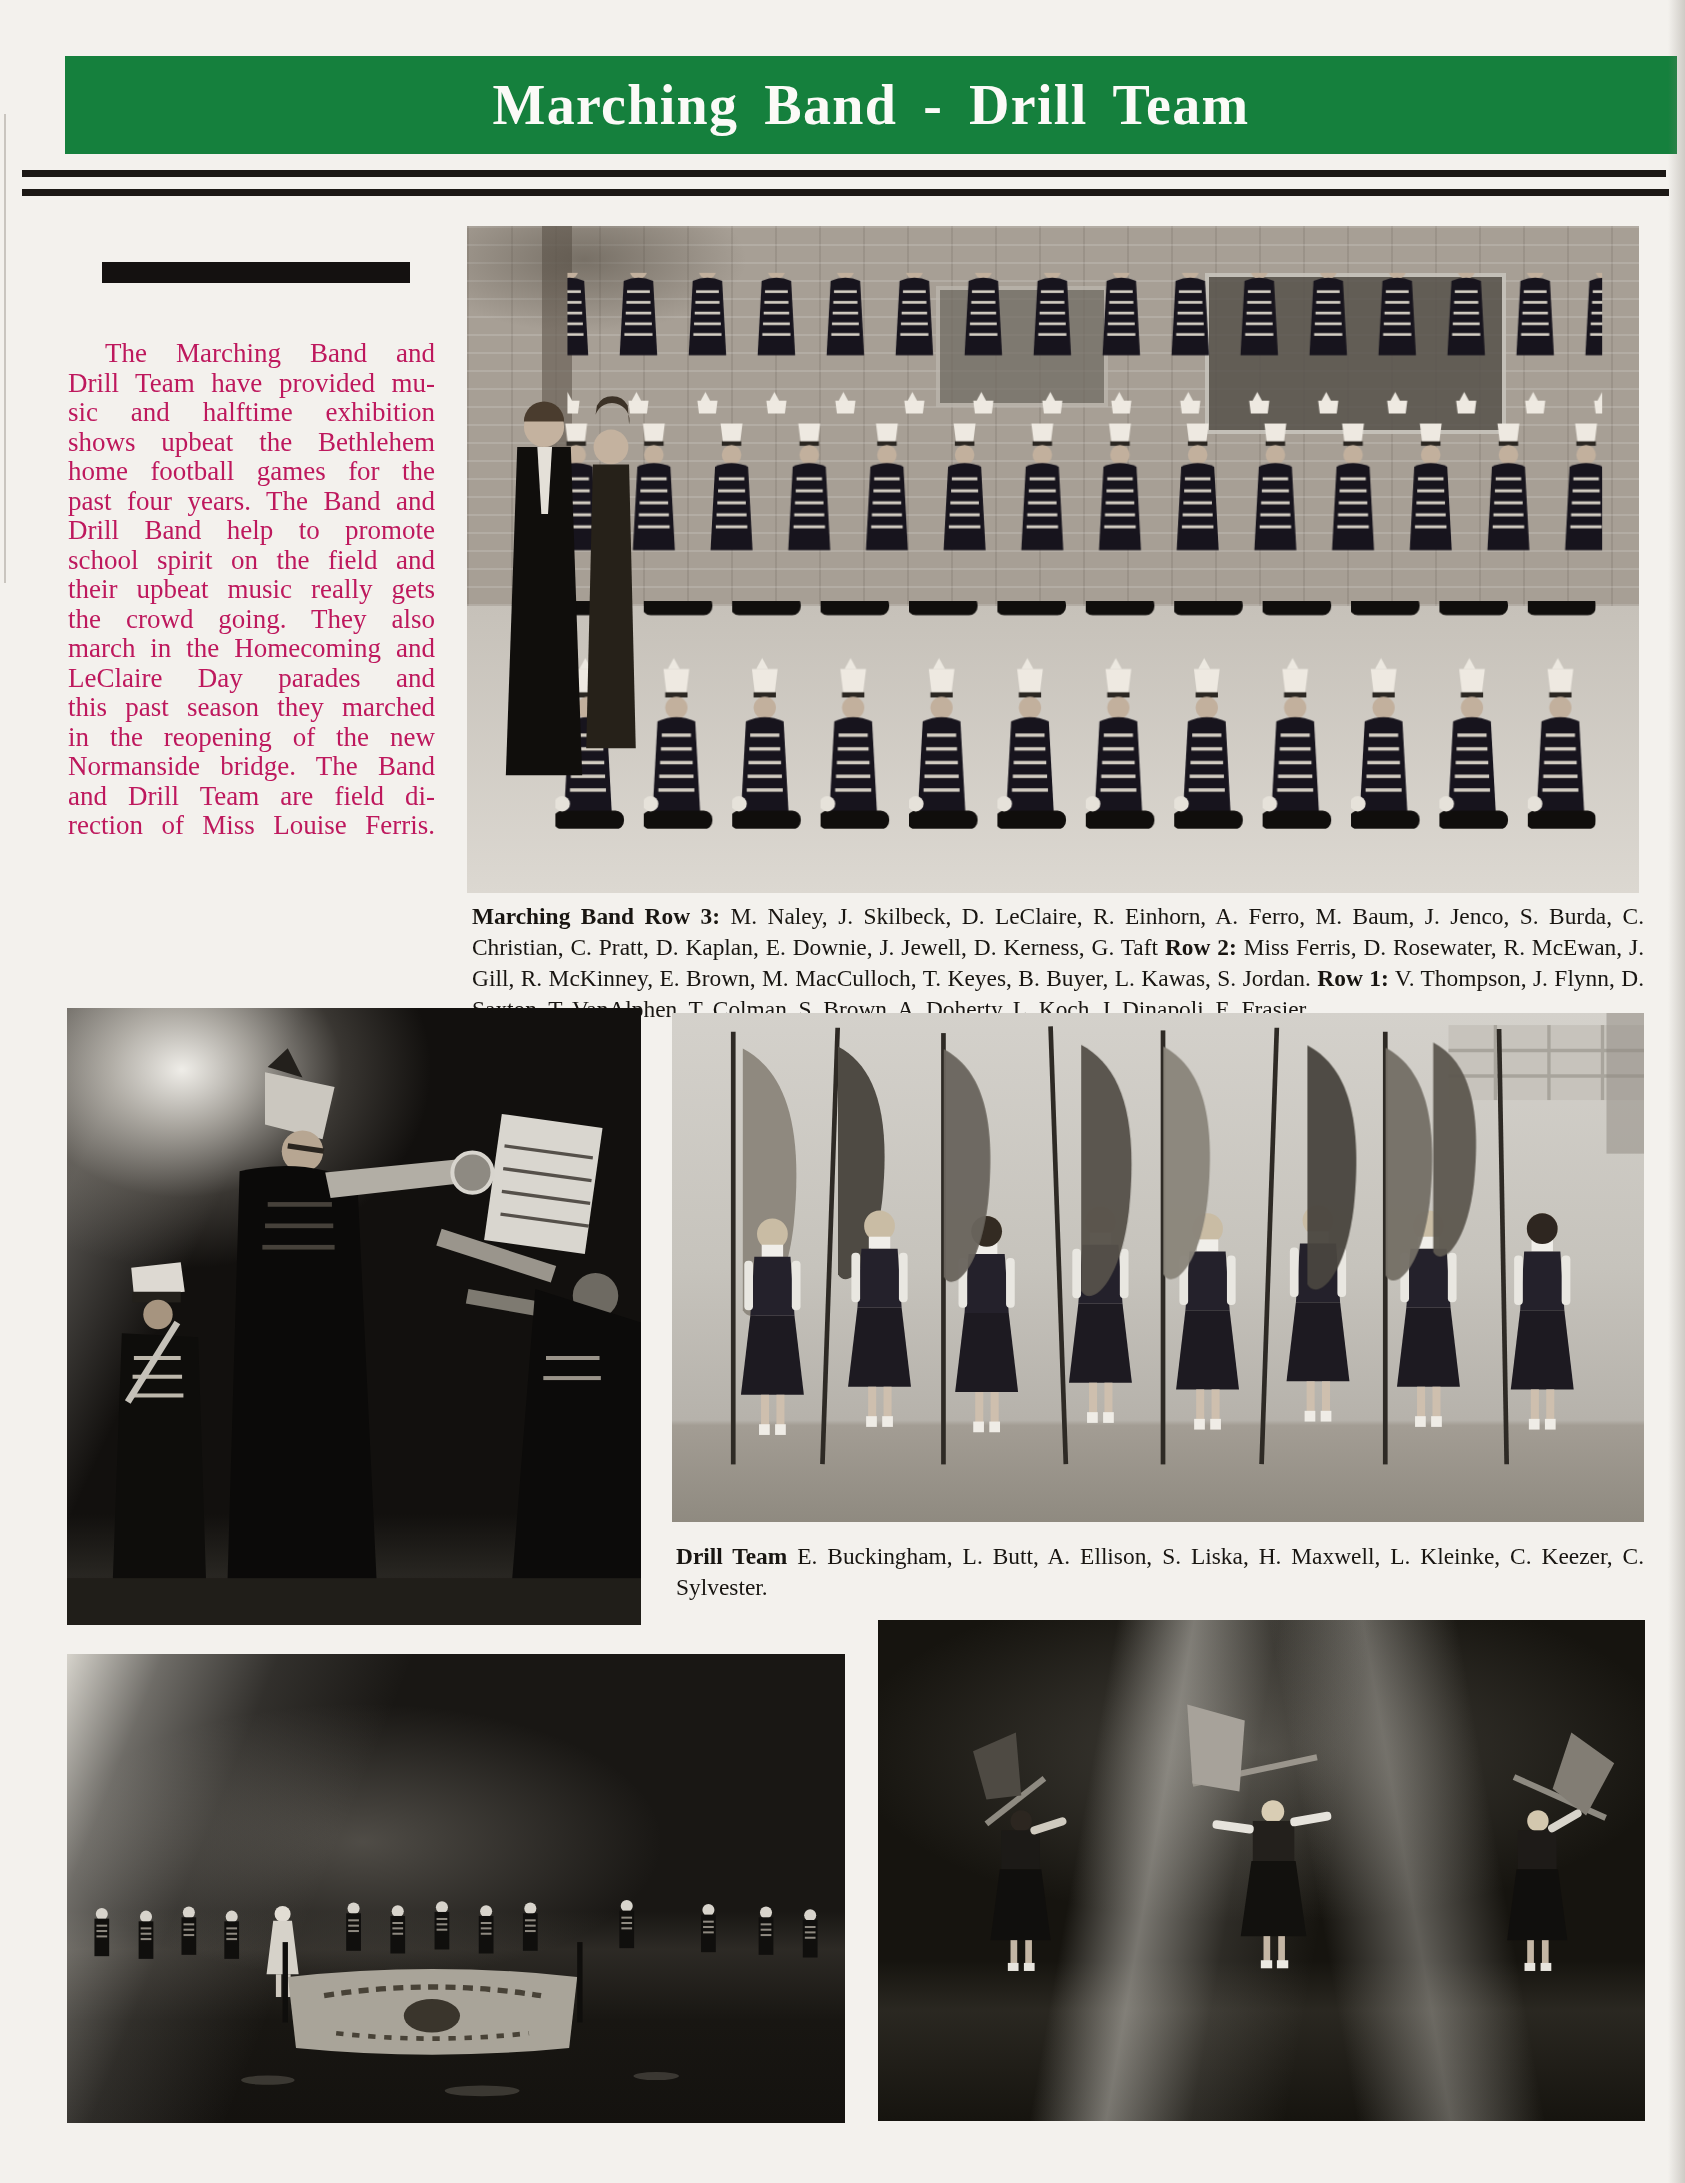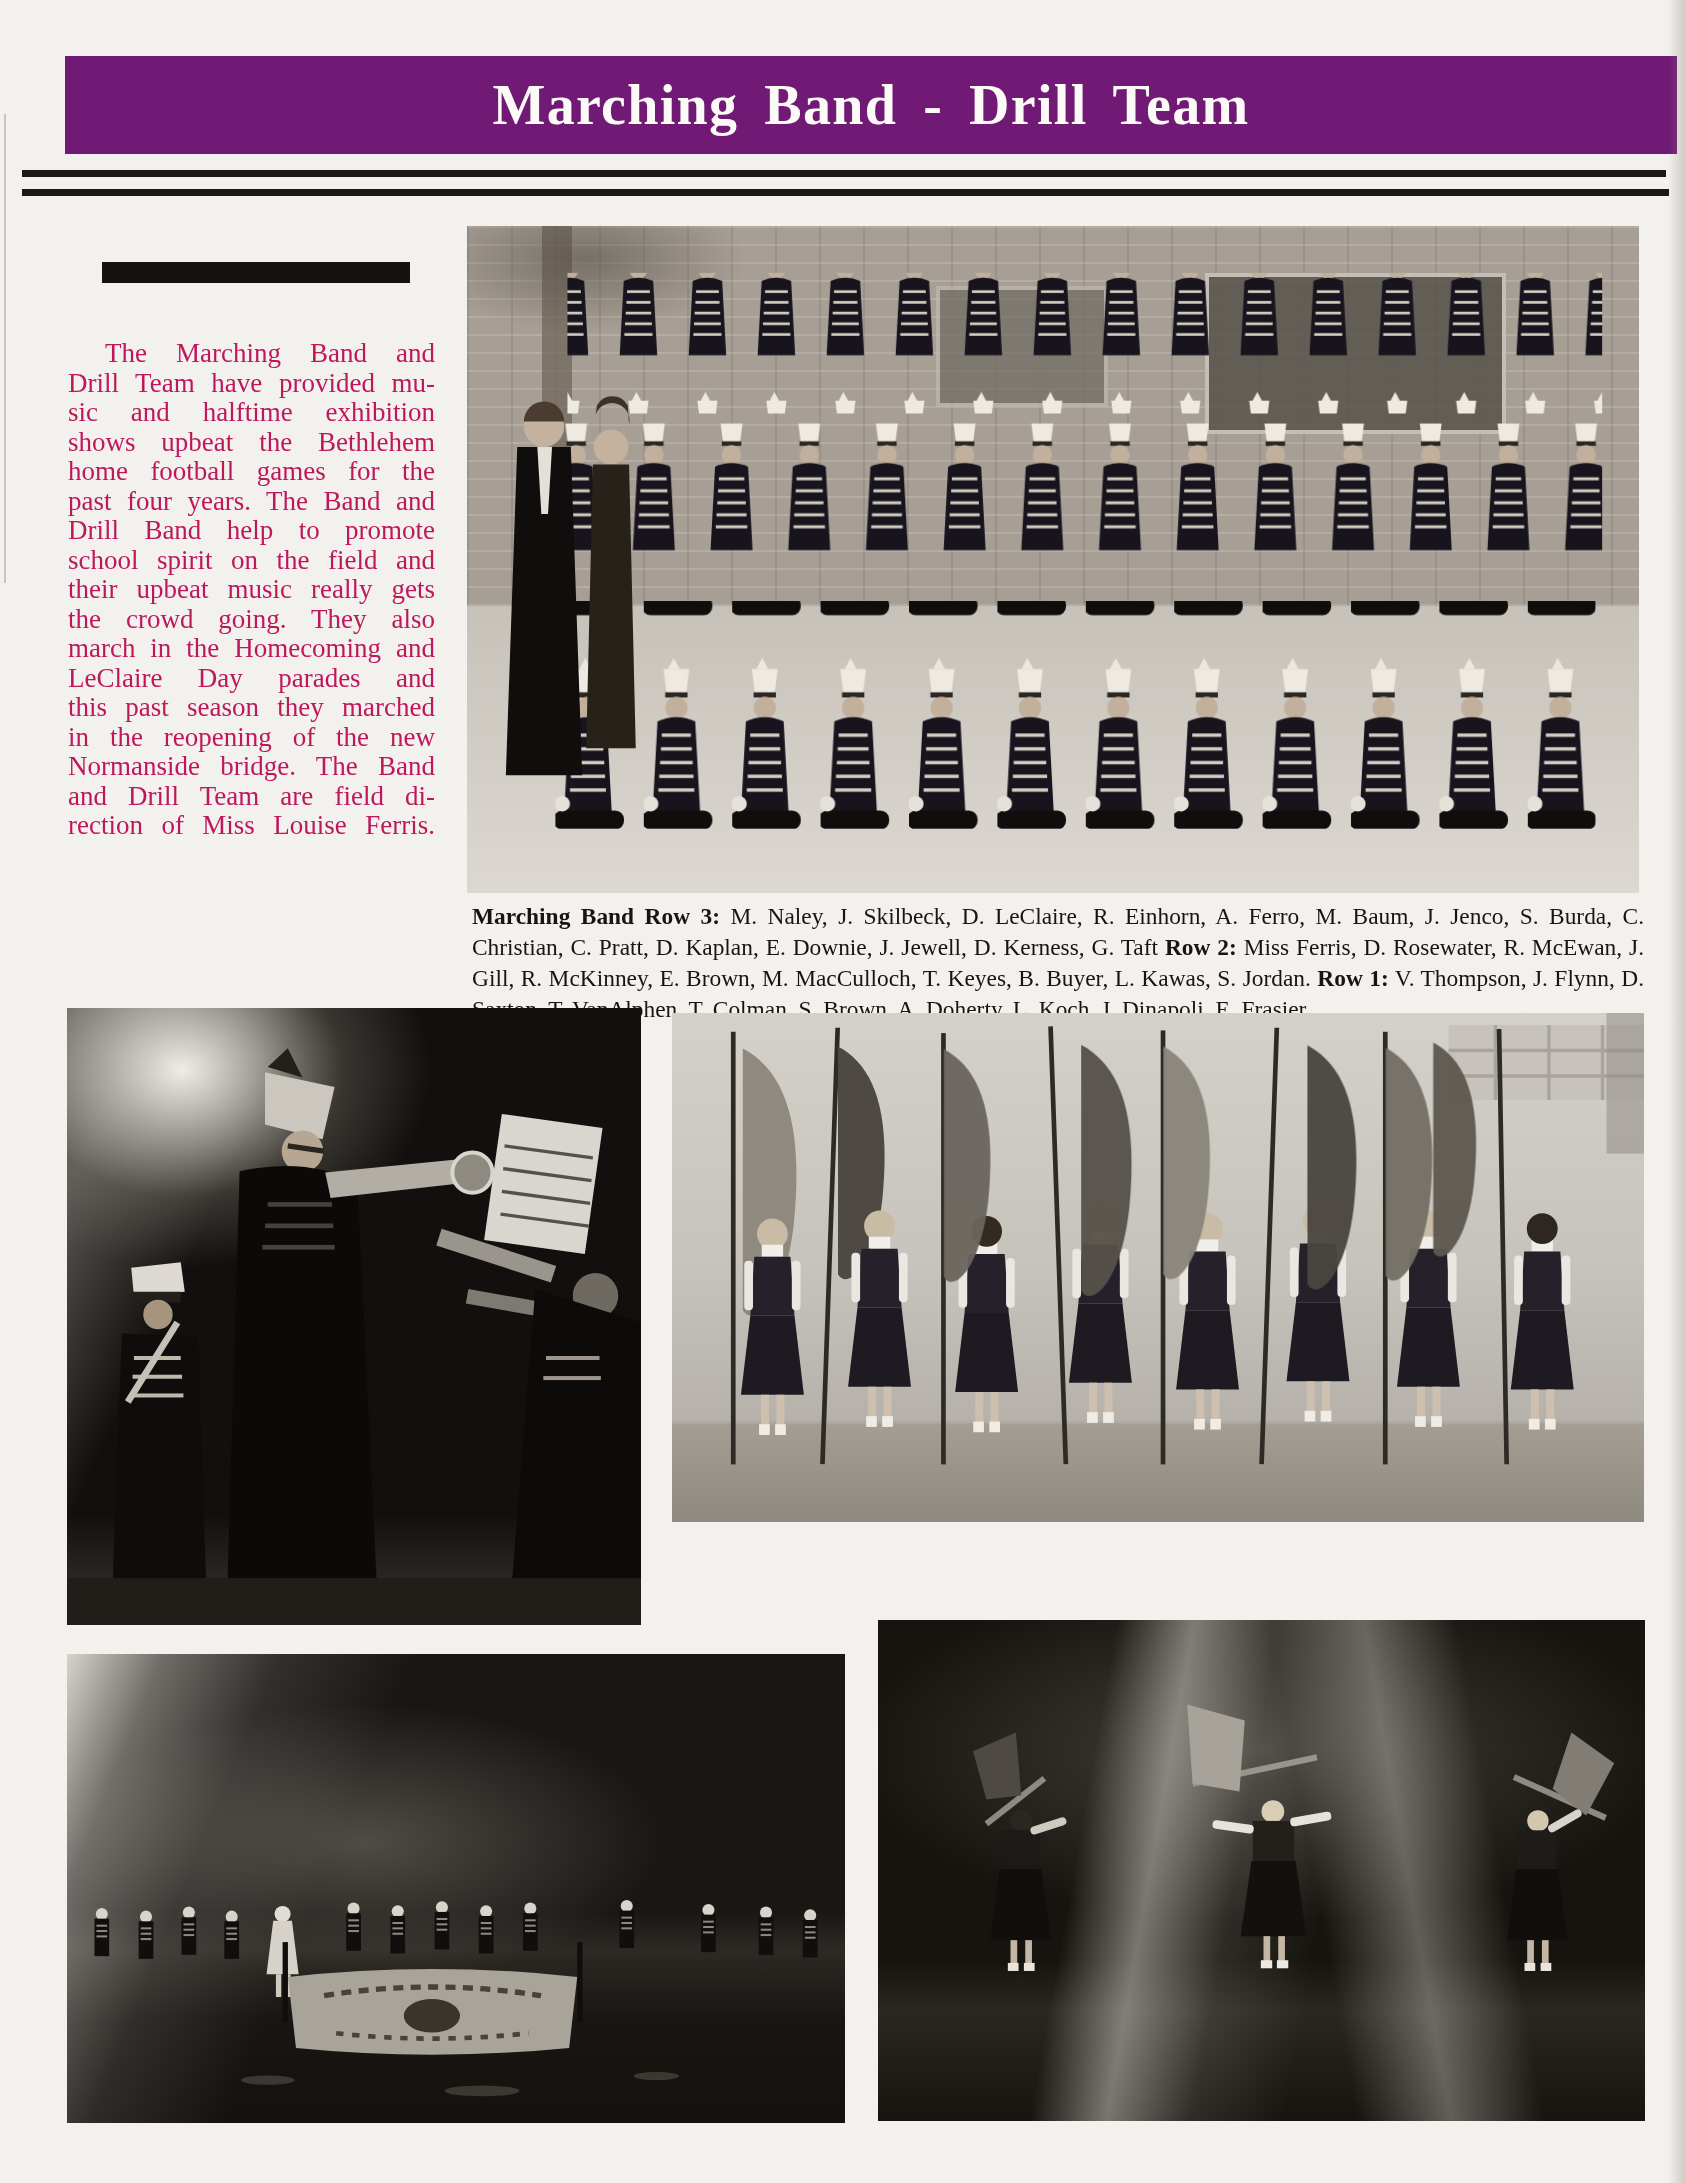--- a/index.html
+++ b/index.html
@@ -5,21 +5,21 @@
   html,body{margin:0;padding:0;background:#e8e6e2;}
   .page{
     position:relative;width:1685px;height:2183px;margin:0 auto;
     background:#f3f1ed;overflow:hidden;
     font-family:"Liberation Serif","DejaVu Serif",serif;color:#1d1a16;
   }
   .abs{position:absolute;}
 
   
   .banner{
-    left:65px;top:56px;width:1612px;height:98px;background:#701a75;
+    left:65px;top:56px;width:1612px;height:98px;background:#15803d;
     display:flex;align-items:center;justify-content:center;font-family:Liberation Serif, serif;
   }
   .banner h1{
     margin:0;color:#fbfaf7;font-size:56px;font-weight:700;
     letter-spacing:1.3px;word-spacing:10.7px;white-space:nowrap;
   }
   .rule{background:#1c1815;height:6.7px;left:22px;}
   .rule.top{top:170px;width:1644px;}
   .rule.bot{top:189px;width:1647px;}
   .section-bar{left:102px;top:262px;width:308px;height:21px;background:#141110;}
@@ -289,20 +289,23 @@
         <use href="#dflag" x="406" y="54" fill="#6a655d"></use>
         <use href="#dflag" x="566" y="44" fill="#56514a" transform="scale(1.08)"></use>
         <use href="#dflag" x="734" y="50" fill="#8a857b"></use>
         <use href="#dflag" x="904" y="46" fill="#4a463f" transform="scale(1.05)"></use>
         <use href="#dflag" x="1066" y="52" fill="#746f66"></use>
         <use href="#dflag" x="1236" y="48" fill="#5d5850" transform="scale(.92)"></use>
       </g>
     </svg>
   </div>
 
+  <div class="abs caption cap2">
+    <b>Drill Team</b><span> E. Buckingham, L. Butt, A. Ellison, S. Liska, H. Maxwell, L. Kleinke, C. Keezer, C. Sylvester.</span>
+  </div>
 
   <div class="abs photo photo4">
     <svg viewBox="0 0 1162 700" preserveAspectRatio="none">
       <defs>
         <g id="tinyband">
           <circle cx="0" cy="0" r="9" fill="#d8d4cc"></circle>
           <rect x="-11" y="7" width="22" height="56" fill="#100f0d"></rect>
           <g fill="#8f8a81">
               <rect x="-8" y="16" width="16" height="3"></rect>
               <rect x="-8" y="24" width="16" height="3"></rect>

